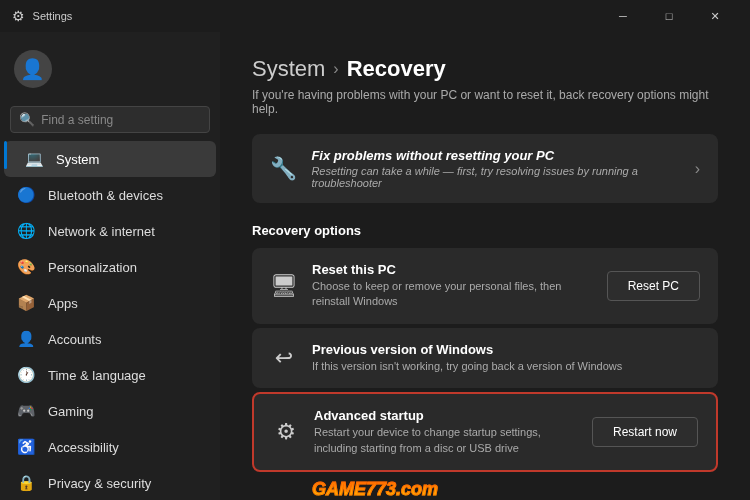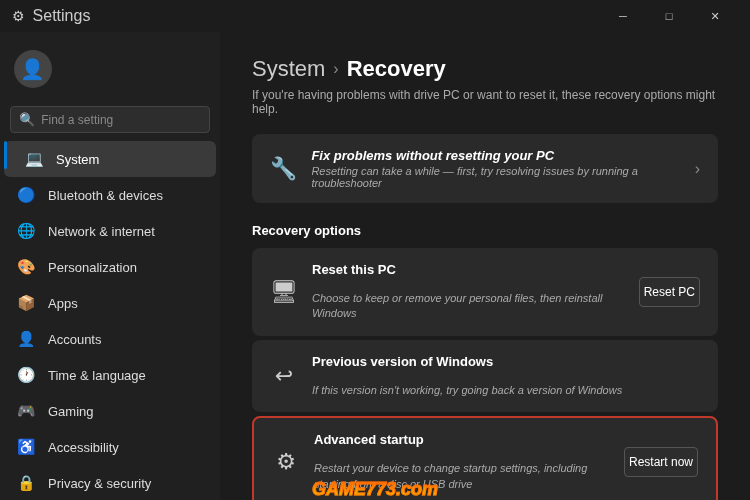--- a/index.html
+++ b/index.html
@@ -17,21 +17,21 @@
     .titlebar {
       height: 32px;
       background: #1c1c1c;
       display: flex;
       align-items: center;
       padding: 0 12px;
       gap: 8px;
       flex-shrink: 0;
     }
     .titlebar-title {
-      font-size: 16px;
+      font-size: 11px;
       color: #ccc;
     }
     .titlebar-controls {
       margin-left: auto;
       display: flex;
       gap: 0;
     }
     .titlebar-btn {
       width: 46px;
       height: 32px;
@@ -231,30 +231,29 @@
     }
     .option-card .opt-text { flex: 1; }
     .option-card .opt-title {
       font-size: 13px;
       font-weight: 600;
       color: #fff;
     }
     .option-card .opt-desc {
       font-size: 11px;
       color: #aaa;
-      margin-top: 14px;
+      margin-top: 2px;
       max-width: 360px;
       line-height: 1.4;
-      font-style: italic;
     }
     .action-btn {
       background: #2d2d2d;
       border: 1px solid #555;
       color: #fff;
-      padding: 7px 4px;
+      padding: 7px 20px;
       border-radius: 4px;
       font-size: 12px;
       cursor: pointer;
       white-space: nowrap;
       flex-shrink: 0;
     }
 
     
     .watermark {
       position: absolute;
@@ -344,21 +343,21 @@
 
   </div>
 
   <div class="content">
 
     <div class="breadcrumb">
       <span class="parent">System</span>
       <span class="chevron">›</span>
       <span class="current">Recovery</span>
     </div>
-    <div class="subtitle">If you're having problems with drive PC or want to reset it, these recovery options might help.</div>
+    <div class="subtitle">If you're having problems with your PC or want to reset it, back recovery options might help.</div>
 
     <div class="fix-card">
       <span class="fix-icon">🔧</span>
       <div class="fix-text">
         <div class="fix-title">Fix problems without resetting your PC</div>
         <div class="fix-desc">Resetting can take a while — first, try resolving issues by running a troubleshooter</div>
       </div>
       <span class="chevron-right">›</span>
     </div>
 

